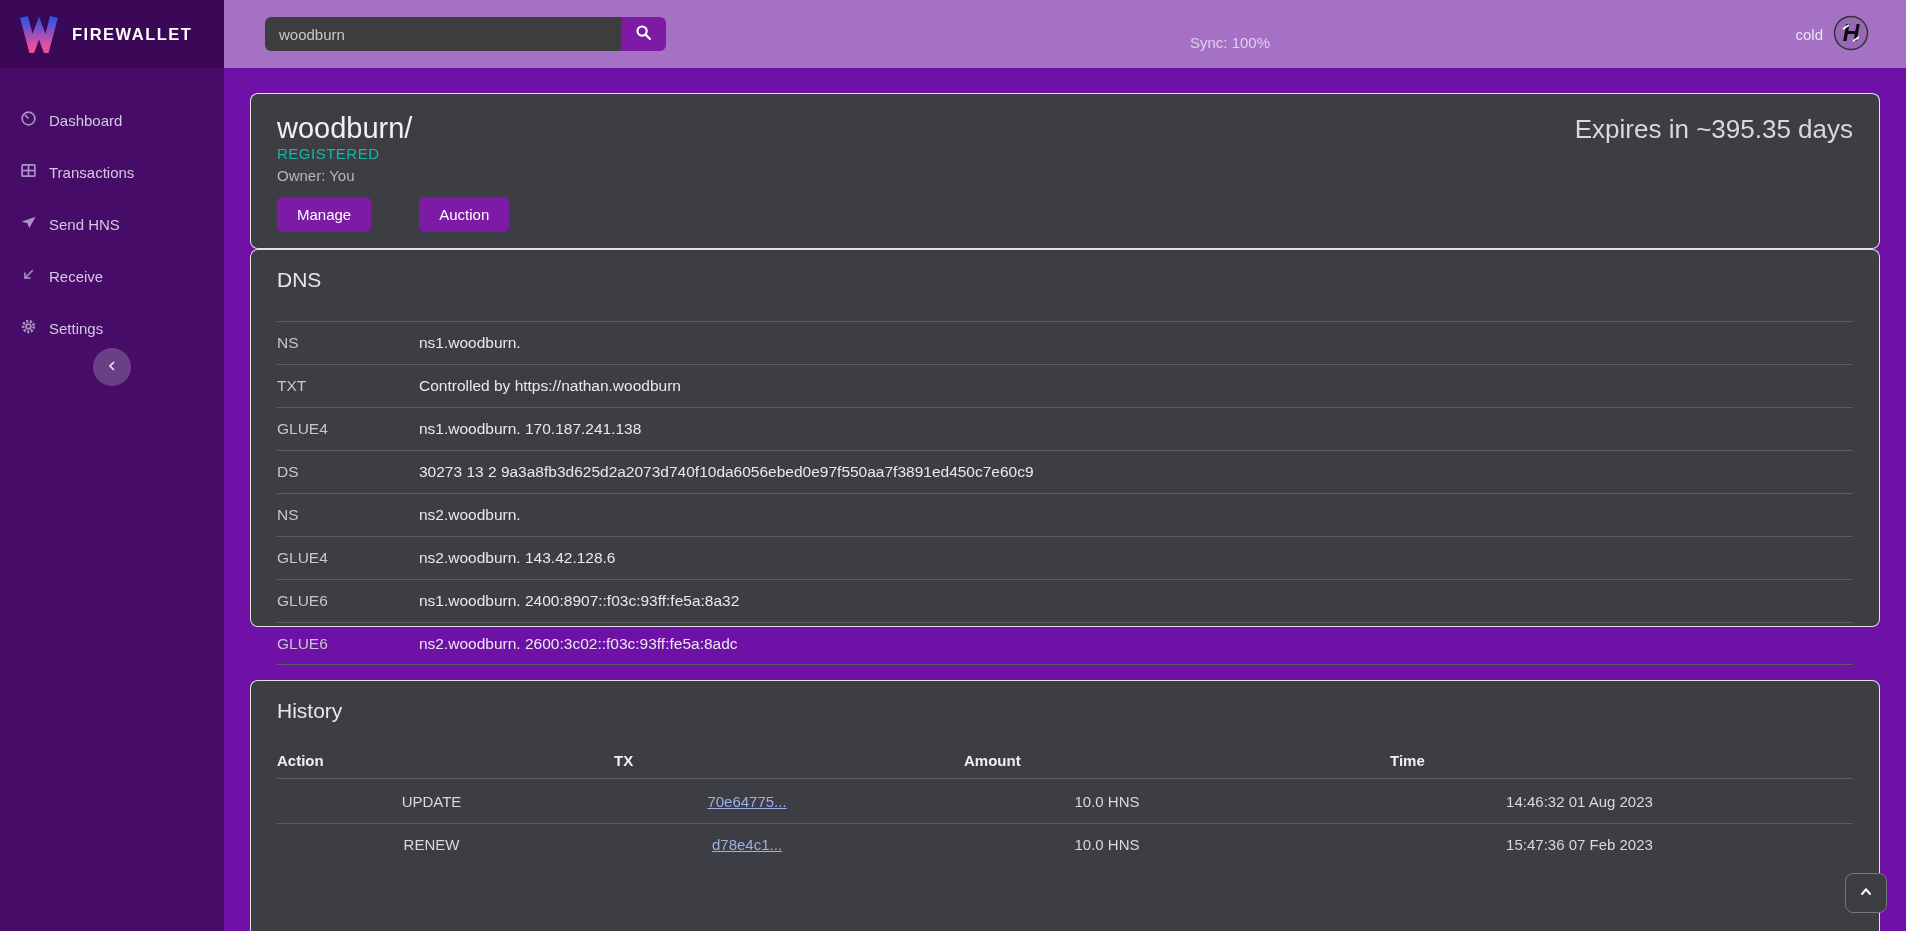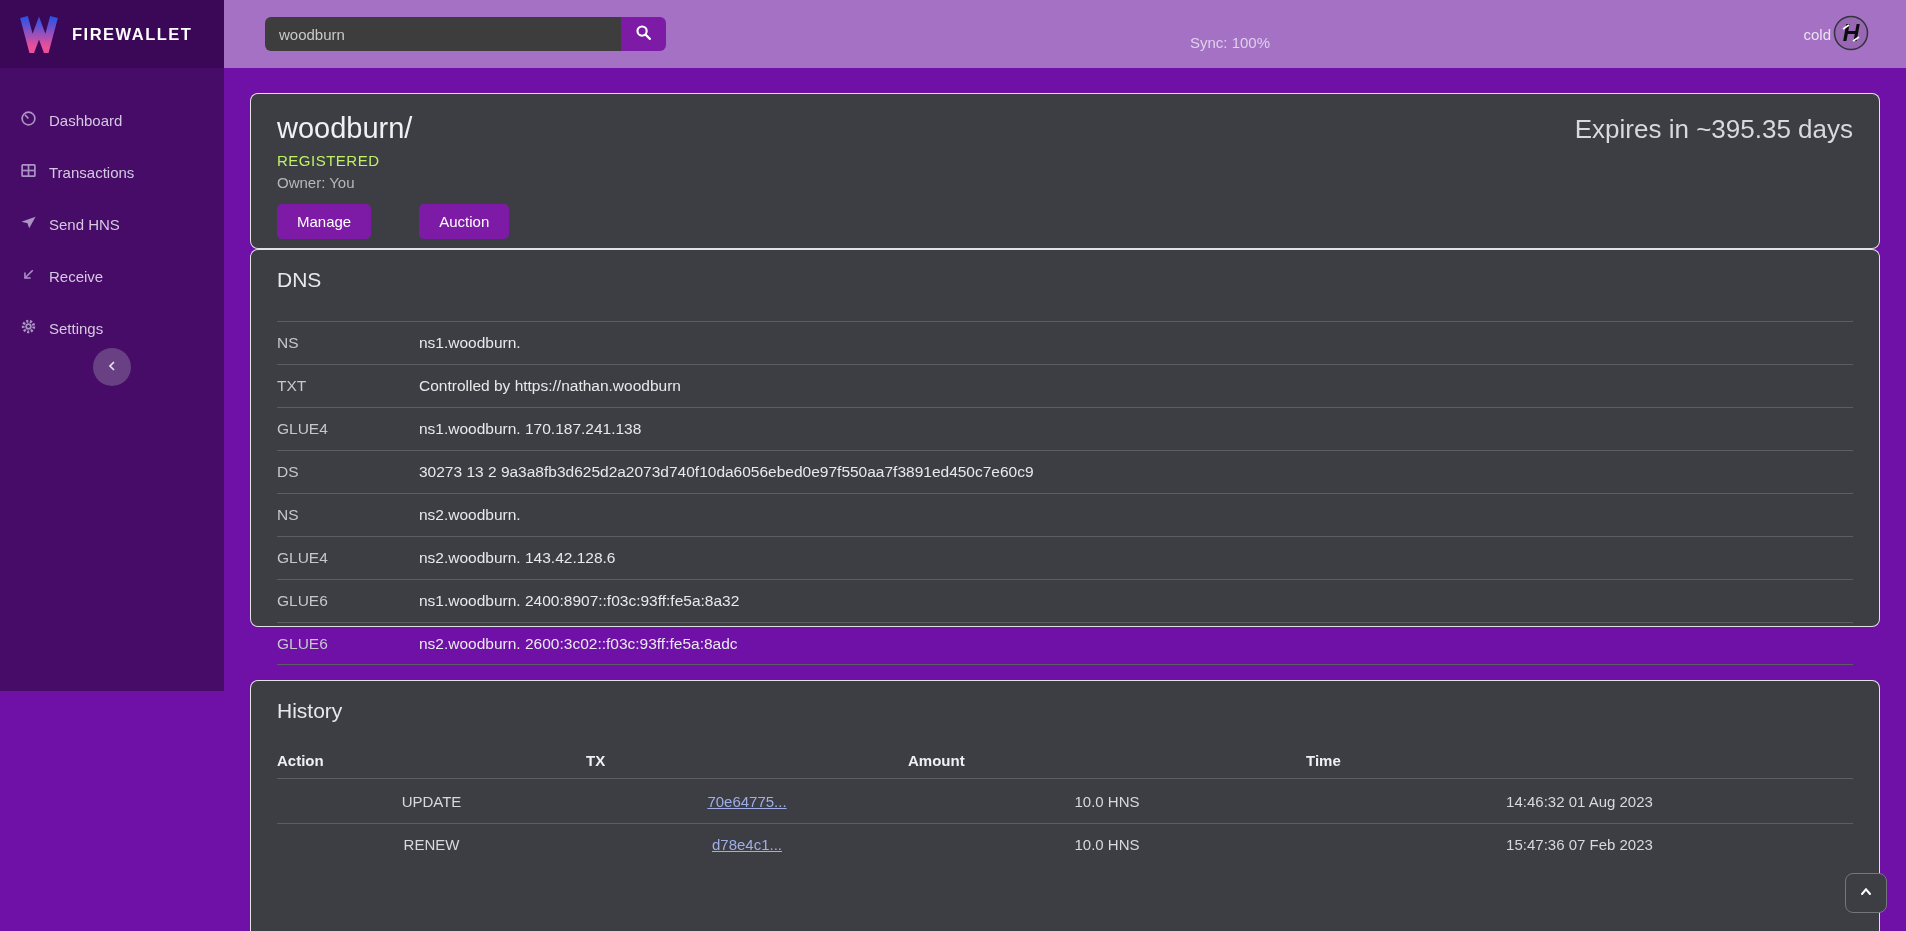--- a/index.html
+++ b/index.html
@@ -1,20 +1,20 @@
 <!DOCTYPE html>
 <html><head>
 <meta charset="utf-8">
 <style>
   * { margin:0; padding:0; box-sizing:border-box; }
   html,body { width:1906px; height:931px; overflow:hidden;
     font-family:"Liberation Sans", sans-serif; background:#6f10a7; }
 
   
-  .sidebar { position:absolute; left:0; top:0; width:224px; height:691px;
+  .sidebar { position:absolute; left:0; top:0; width:224px; height:931px;
     background:#470c67; z-index:5; }
   .sidebar-header { height:68px; background:#3b0857; display:flex; align-items:center;
     padding-left:18px; gap:12px; }
   .logo-text { color:#ffffff; font-weight:bold; font-size:16.5px; letter-spacing:1.5px; }
   .nav { padding-top:26px; }
   .nav-item { height:52px; display:flex; align-items:center; gap:12px;
     padding-left:20px; cursor:pointer; }
   .nav-item svg { flex:0 0 auto; }
   .nav-label { color:#d5c9e2; font-size:15px; }
   .collapse-btn { position:absolute; left:93px; top:348px; width:38px; height:38px;
@@ -27,56 +27,56 @@
   .search-bar { position:absolute; left:41px; top:17px; height:28px; display:flex; }
   .search-input { width:356px; height:34px; background:#3d3d3d; border:none;
     border-radius:6px 0 0 6px; color:#c9c9c9; font-size:15px; padding:0 14px;
     outline:none; font-family:"Liberation Sans", sans-serif; }
   .search-btn { width:45px; height:34px; background:#7d1ba6; border:none;
     border-radius:0 6px 6px 0; display:flex; align-items:center; justify-content:center;
     cursor:pointer; }
   .sync-status { position:absolute; left:966px; top:0; height:84px; display:flex;
     align-items:center; color:#ded2ea; font-size:15px; }
   .wallet-indicator { position:absolute; right:37px; top:0; height:69px;
-    display:flex; align-items:center; gap:2px; }
+    display:flex; align-items:center; gap:10px; }
   .wallet-name { color:#eae2f1; font-size:15px; }
 
   
   .main { position:absolute; left:224px; top:68px; right:0; bottom:0;
     background:#6f10a7; overflow:hidden; }
   .card { margin-left:26px; width:1630px; background:#3d3d44;
     border:1.5px solid rgba(255,255,255,0.85); border-radius:8px; padding:18px 26px; }
 
   
   .domain-card { margin-top:25px; height:156px; }
   .domain-head { display:flex; justify-content:space-between; align-items:flex-start; }
   .domain-title { color:#f1f1f3; font-size:29px; font-weight:normal; }
   .domain-expires { color:#d8d8dd; font-size:26px; margin-top:2px; }
-  .domain-status { color:#bef264; font-size:15px; margin-top:7px; letter-spacing:0.5px; }
+  .domain-status { color:#14b8a6; font-size:15px; letter-spacing:0.5px; }
   .domain-owner { color:#b6b6bd; font-size:15px; margin-top:5px; }
   .btn-row { margin-top:13px; display:flex; gap:48px; }
   .btn { background:#7d1ba6; color:#ffffff; border:none; border-radius:5px;
     font-size:15px; padding:9px 20px; cursor:pointer;
     font-family:"Liberation Sans", sans-serif; }
 
   
   .dns-card { height:378px; }
   .section-title { color:#e8e8ec; font-size:21px; font-weight:normal; }
   .dns-table { margin-top:29px; }
   .dns-row { display:flex; align-items:center; height:43px;
     border-top:1px solid #5c5c64; }
   .dns-row:last-child { border-bottom:1px solid #5c5c64; }
   .dns-type { width:142px; color:#c6c6cc; font-size:15.5px; flex:0 0 auto; }
   .dns-value { color:#e9e9ec; font-size:15.5px; }
 
   
   .history-card { margin-top:53px; height:420px; }
   .h-table { margin-top:20px; }
   .h-grid { display:grid; grid-template-columns:309px 322px 398px 1fr; align-items:center; }
-  .h-header { height:36px; border-bottom:1px solid #5c5c64; }
+  .h-header { height:36px; border-bottom:1px solid #5c5c64;gap:28px; }
   .h-header span { color:#f0f0f4; font-size:15px; font-weight:bold; }
   .h-row { height:45px; border-bottom:1px solid #5c5c64; }
   .h-row span { color:#d8d8dd; font-size:15px;text-align:center; }
   .h-row-partial { border-bottom:none; align-items:start; }
   .h-row-partial span { padding-top:12px; }
   .tx-link { color:#9fafe6 !important; text-decoration:underline; cursor:pointer; }
 
   
   .scroll-top { position:absolute; right:19px; bottom:18px; width:42px; height:40px;
     background:#3d3d44; border:1px solid #75757d; border-radius:8px;

